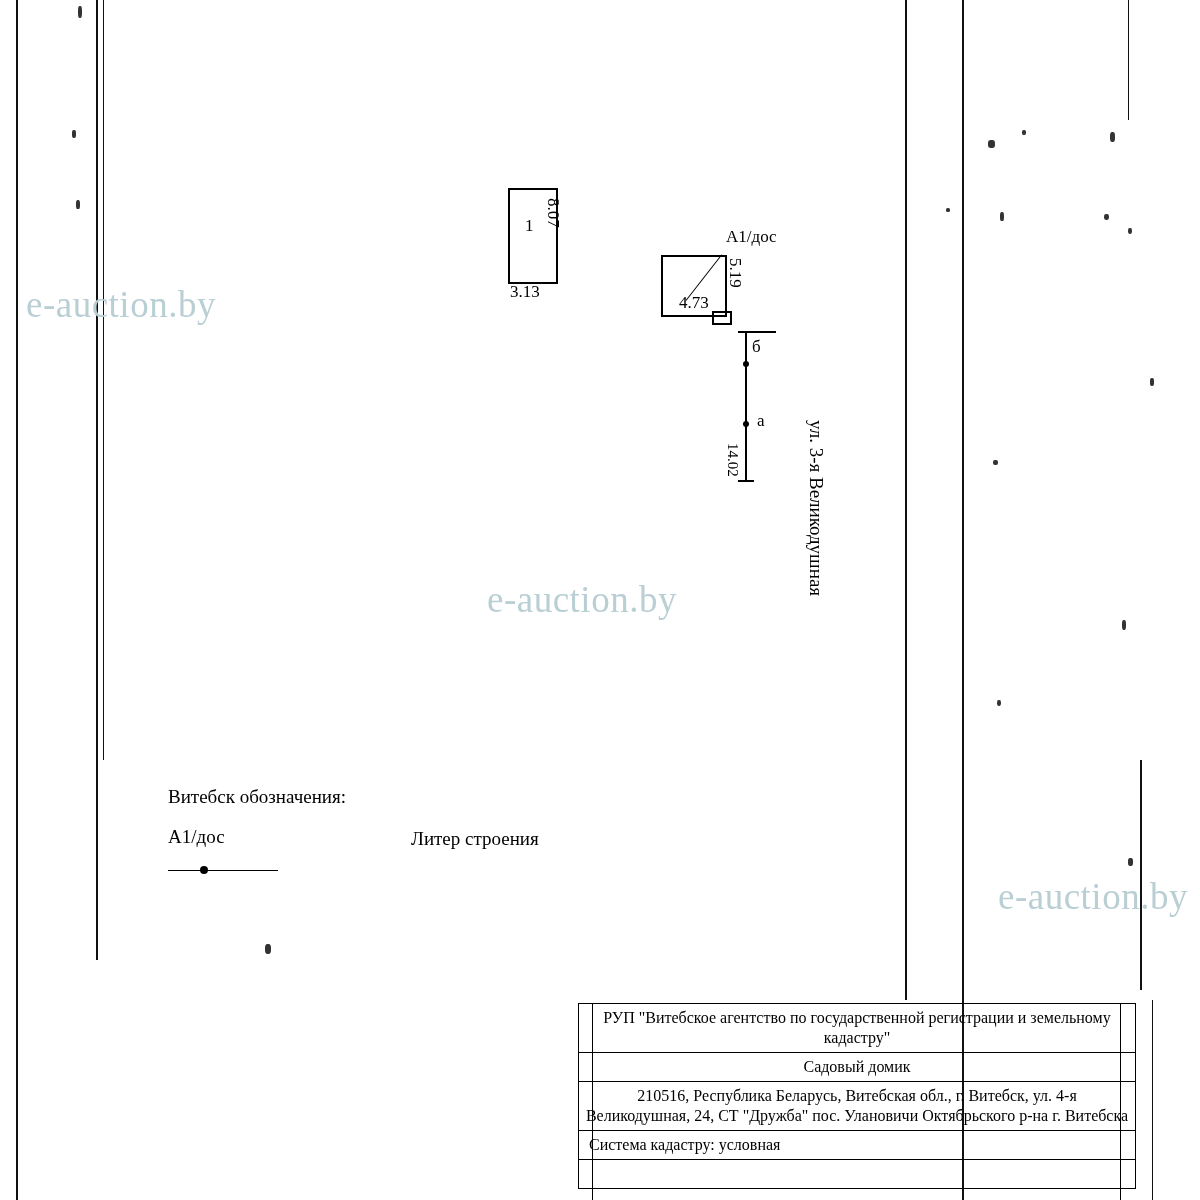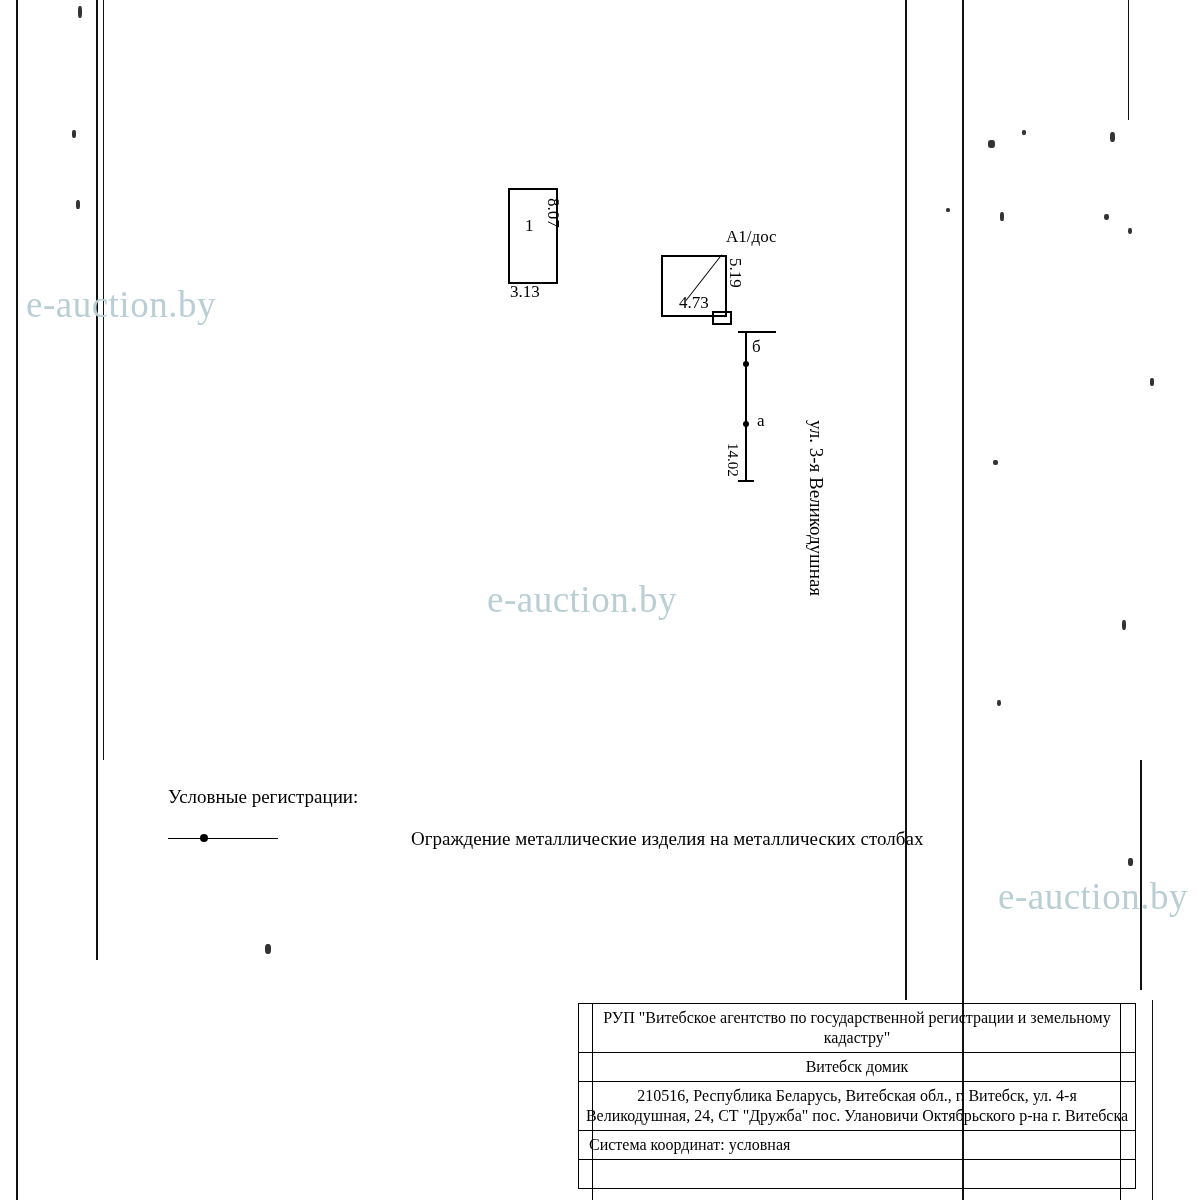--- a/index.html
+++ b/index.html
@@ -211,38 +211,43 @@
   <div class="tick" style="left:738px; top:480px; width:16px; height:2px;"></div>
   <div class="dot" style="left:743px; top:361px;"></div>
   <div class="lbl" style="left:752px; top:338px;">б</div>
   <div class="dot" style="left:743px; top:421px;"></div>
   <div class="lbl" style="left:757px; top:412px;">а</div>
   <div class="lbl vert" style="left:740px; top:443px; font-size:15px;">14.02</div>
 
   <div class="lbl vert" style="left:826px; top:420px; font-size:19px;">ул. 3-я Великодушная</div>
 
   <div id="legend">
-    <div class="title">Условные регистрации:</div>
-
-
+    <div class="title">Витебск обозначения:</div>
+
+
+    <div class="legend-row" style="height:32px;">
+      <div class="legend-sym">
+        <div class="sym-liter">А1/дос</div>
+      </div>
+      <div class="legend-txt">Литер строения</div>
+    </div>
 
     <div class="legend-row">
       <div class="legend-sym">
         <div class="sym-fence"></div>
         <div class="sym-fence-dot"></div>
       </div>
-      <div class="legend-txt">Ограждение металлические изделия на металлических столбах</div>
     </div>
   </div>
 
   <div id="titleblock">
     <div class="tb-row">РУП "Витебское  агентство по государственной  регистрации и земельному  кадастру"</div>
-    <div class="tb-row">Витебск домик</div>
+    <div class="tb-row">Садовый домик</div>
     <div class="tb-row">210516, Республика Беларусь, Витебская обл., г. Витебск, ул. 4-я Великодушная, 24, СТ "Дружба" пос. Улановичи Октябрьского р-на г. Витебска</div>
-    <div class="tb-row left">Система координат:  условная</div>
+    <div class="tb-row left">Система кадастру:  условная</div>
     <div class="tb-row left">&nbsp;</div>
   </div>
   <div id="tb-left-col"></div>
   <div id="tb-right-col"></div>
 
   <div class="wm" style="left:26px; top:283px;">e-auction.by</div>
   <div class="wm" style="left:487px; top:578px;">e-auction.by</div>
   <div class="wm" style="left:998px; top:875px;">e-auction.by</div>
 
 </div>

